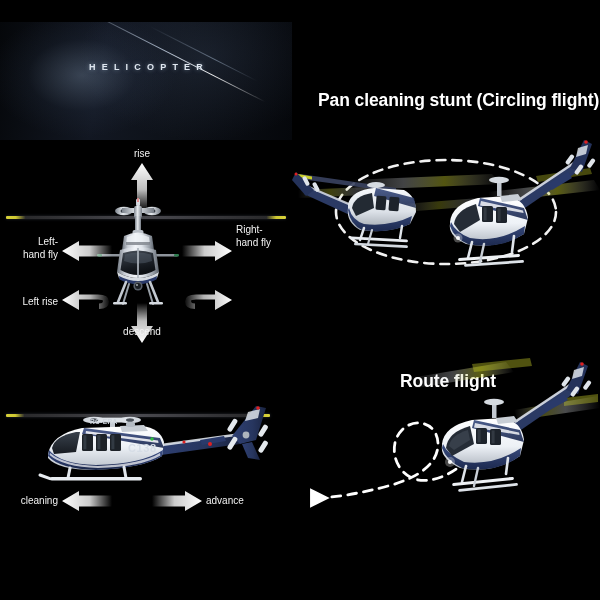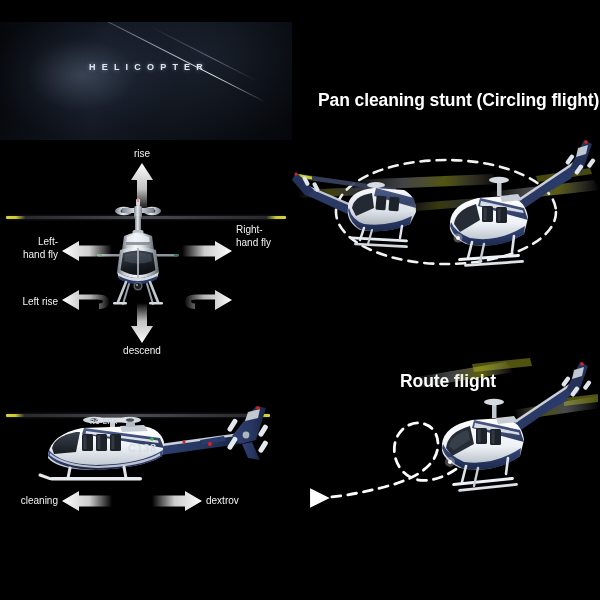--- a/index.html
+++ b/index.html
@@ -212,21 +212,21 @@
       <defs>
         <linearGradient id="gDn" x1="0" y1="0" x2="0" y2="1">
           <stop offset="0%" stop-color="#ffffff" stop-opacity="0"></stop>
           <stop offset="45%" stop-color="#ffffff" stop-opacity="0.75"></stop>
           <stop offset="100%" stop-color="#ffffff" stop-opacity="1"></stop>
         </linearGradient>
       </defs>
       <path d="M12 40 L23 23 L17 23 L17 0 L7 0 L7 23 L1 23 Z" fill="url(#gDn)"></path>
     </svg>
   </div>
-  <div class="lbl c" style="left:112px; top:345px; width:60px;">descend</div>
+  <div class="lbl c" style="left:112px; top:326px; width:60px;">descend</div>
 
   <div class="arrow" style="left:62px; top:240px;">
     <svg width="50" height="22" viewBox="0 0 50 22">
       <defs>
         <linearGradient id="gLf" x1="1" y1="0" x2="0" y2="0">
           <stop offset="0%" stop-color="#ffffff" stop-opacity="0"></stop>
           <stop offset="45%" stop-color="#ffffff" stop-opacity="0.8"></stop>
           <stop offset="100%" stop-color="#ffffff" stop-opacity="1"></stop>
         </linearGradient>
       </defs>
@@ -381,21 +381,21 @@
       <defs>
         <linearGradient id="gRec" x1="0" y1="0" x2="1" y2="0">
           <stop offset="0%" stop-color="#ffffff" stop-opacity="0"></stop>
           <stop offset="45%" stop-color="#ffffff" stop-opacity="0.8"></stop>
           <stop offset="100%" stop-color="#ffffff" stop-opacity="1"></stop>
         </linearGradient>
       </defs>
       <path d="M50 11 L33 1 L33 5.5 L0 5.5 L0 16.5 L33 16.5 L33 21 Z" fill="url(#gRec)"></path>
     </svg>
   </div>
-  <div class="lbl" style="left:206px; top:495px; width:60px;">dextrov</div>
+  <div class="lbl" style="left:206px; top:495px; width:60px;">advance</div>
 
   <div style="position:absolute; left:292px; top:128px; width:308px; height:182px;">
     <svg width="308" height="182" viewBox="0 0 308 182">
       <defs>
         <linearGradient id="bladeBlur" x1="0" y1="0" x2="1" y2="0">
           <stop offset="0%" stop-color="#ffffff" stop-opacity="0"></stop>
           <stop offset="35%" stop-color="#d9dde2" stop-opacity="0.55"></stop>
           <stop offset="62%" stop-color="#c9ce28" stop-opacity="0.75"></stop>
           <stop offset="100%" stop-color="#ffffff" stop-opacity="0"></stop>
         </linearGradient>

